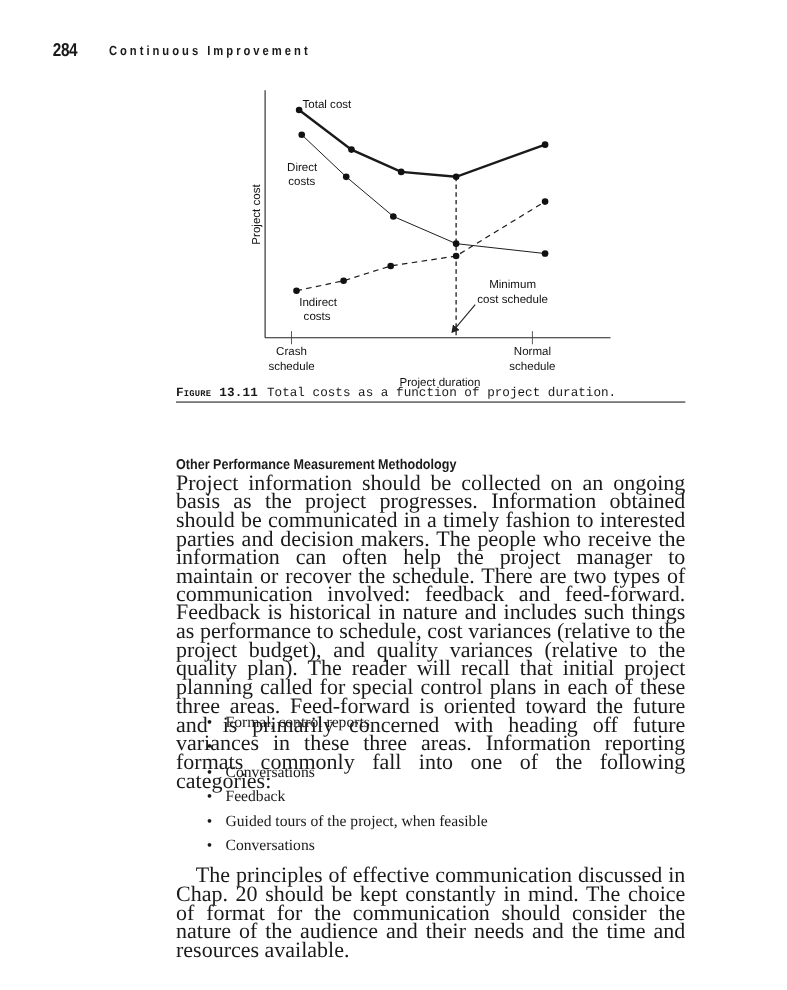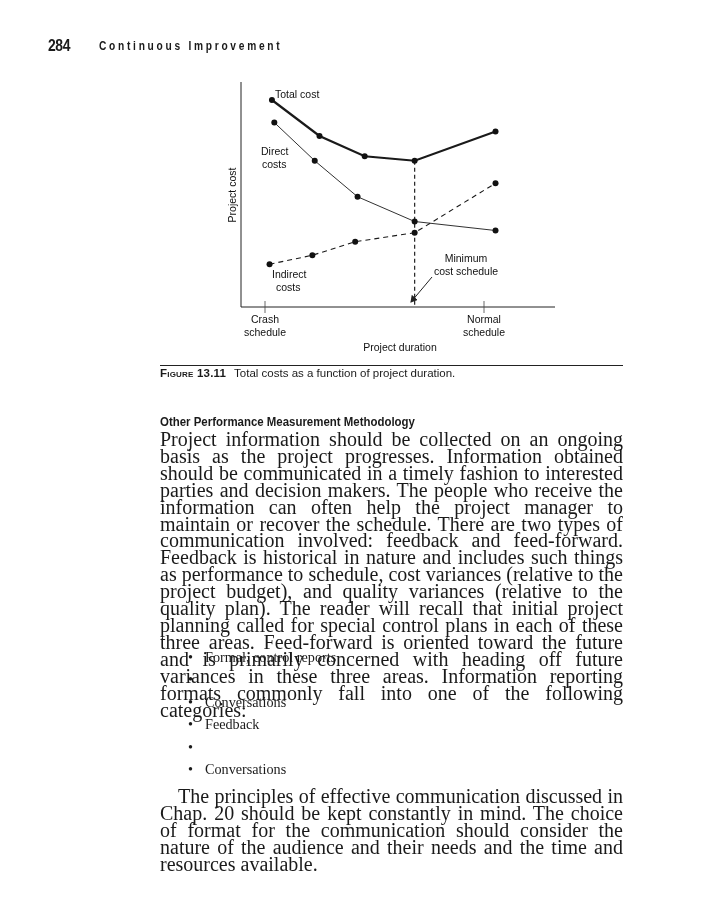--- a/index.html
+++ b/index.html
@@ -3,21 +3,21 @@
 <meta charset="utf-8">
 <style>
   html, body { margin: 0; padding: 0; background: #ffffff; }
   body { width: 715px; height: 900px; position: relative; overflow: hidden; color: #1a1a1a; }
   .running-head { position: absolute; top: 36px; left: 48px; font-family: "Liberation Sans", sans-serif; font-weight: bold; }
   .page-num { position: absolute; left: 0; top: 0; font-size: 17px; transform: scaleX(0.82); transform-origin: left; letter-spacing: -0.5px; }
   .chapter { position: absolute; left: 51px; top: 3px; font-size: 12px; letter-spacing: 3.2px; white-space: nowrap; transform: scaleX(0.85); transform-origin: left; }
   svg#chart { position: absolute; left: 0; top: 0; }
   .chart-text { font-family: "Liberation Sans", sans-serif; font-size: 10.5px; fill: #111; }
   .caption-rule { position: absolute; left: 160px; top: 365px; width: 463px; height: 1px; background: #222; }
-  .caption { position: absolute; left: 160px; top: 367px; font-family: Liberation Sans, sans-serif; font-size: 11.5px; white-space: nowrap; }
+  .caption { position: absolute; left: 160px; top: 351px; font-family: Liberation Mono, monospace; font-size: 11.5px; white-space: nowrap; }
   .caption .fig-label { font-weight: bold; font-variant: small-caps; letter-spacing: 0.2px; margin-right: 8px; }
   .body { position: absolute; left: 160px; width: 463px; font-family: "Liberation Serif", serif; font-size: 20px; line-height: 16.9px; text-align: justify; }
   .section-heading { position: absolute; left: 160px; top: 414px; font-family: "Liberation Sans", sans-serif; font-weight: bold; font-size: 13px; transform: scaleX(0.88); transform-origin: left; white-space: nowrap; }
   .p1 { top: 431px; }
   .bullets { position: absolute; left: 188px; top: 646px; margin: 0; padding: 0; list-style: none; font-family: "Liberation Serif", serif; font-size: 14.2px; }
   .bullets li { height: 22.4px; line-height: 22.4px; position: relative; padding-left: 17px; }
   .bullets li .dot { position: absolute; left: 0; top: 0; }
   .p2 { top: 788px; text-indent: 18px; }
 </style>
 </head>
@@ -86,17 +86,17 @@
 </div>
 
 <div class="section-heading">Other Performance Measurement Methodology</div>
 <div class="body p1">Project information should be collected on an ongoing basis as the project progresses. Information obtained should be communicated in a timely fashion to interested parties and decision makers. The people who receive the information can often help the project manager to maintain or recover the schedule. There are two types of communication involved: feedback and feed-forward. Feedback is historical in nature and includes such things as performance to schedule, cost variances (relative to the project budget), and quality variances (relative to the quality plan). The reader will recall that initial project planning called for special control plans in each of these three areas. Feed-forward is oriented toward the future and is primarily concerned with heading off future variances in these three areas. Information reporting formats commonly fall into one of the following categories:</div>
 
 <ul class="bullets">
   <li><span class="dot">•</span><span>Formal, control reports</span></li>
   <li><span class="dot">•</span></li>
   <li><span class="dot">•</span><span>Conversations</span></li>
   <li><span class="dot">•</span><span>Feedback</span></li>
-  <li><span class="dot">•</span></li>
+  <li><span class="dot">•</span><span>Guided tours of the project, when feasible</span></li>
   <li><span class="dot">•</span><span>Conversations</span></li>
 </ul>
 
 <div class="body p2">The principles of effective communication discussed in Chap. 20 should be kept constantly in mind. The choice of format for the communication should consider the nature of the audience and their needs and the time and resources available.</div>
 
 </body></html>

